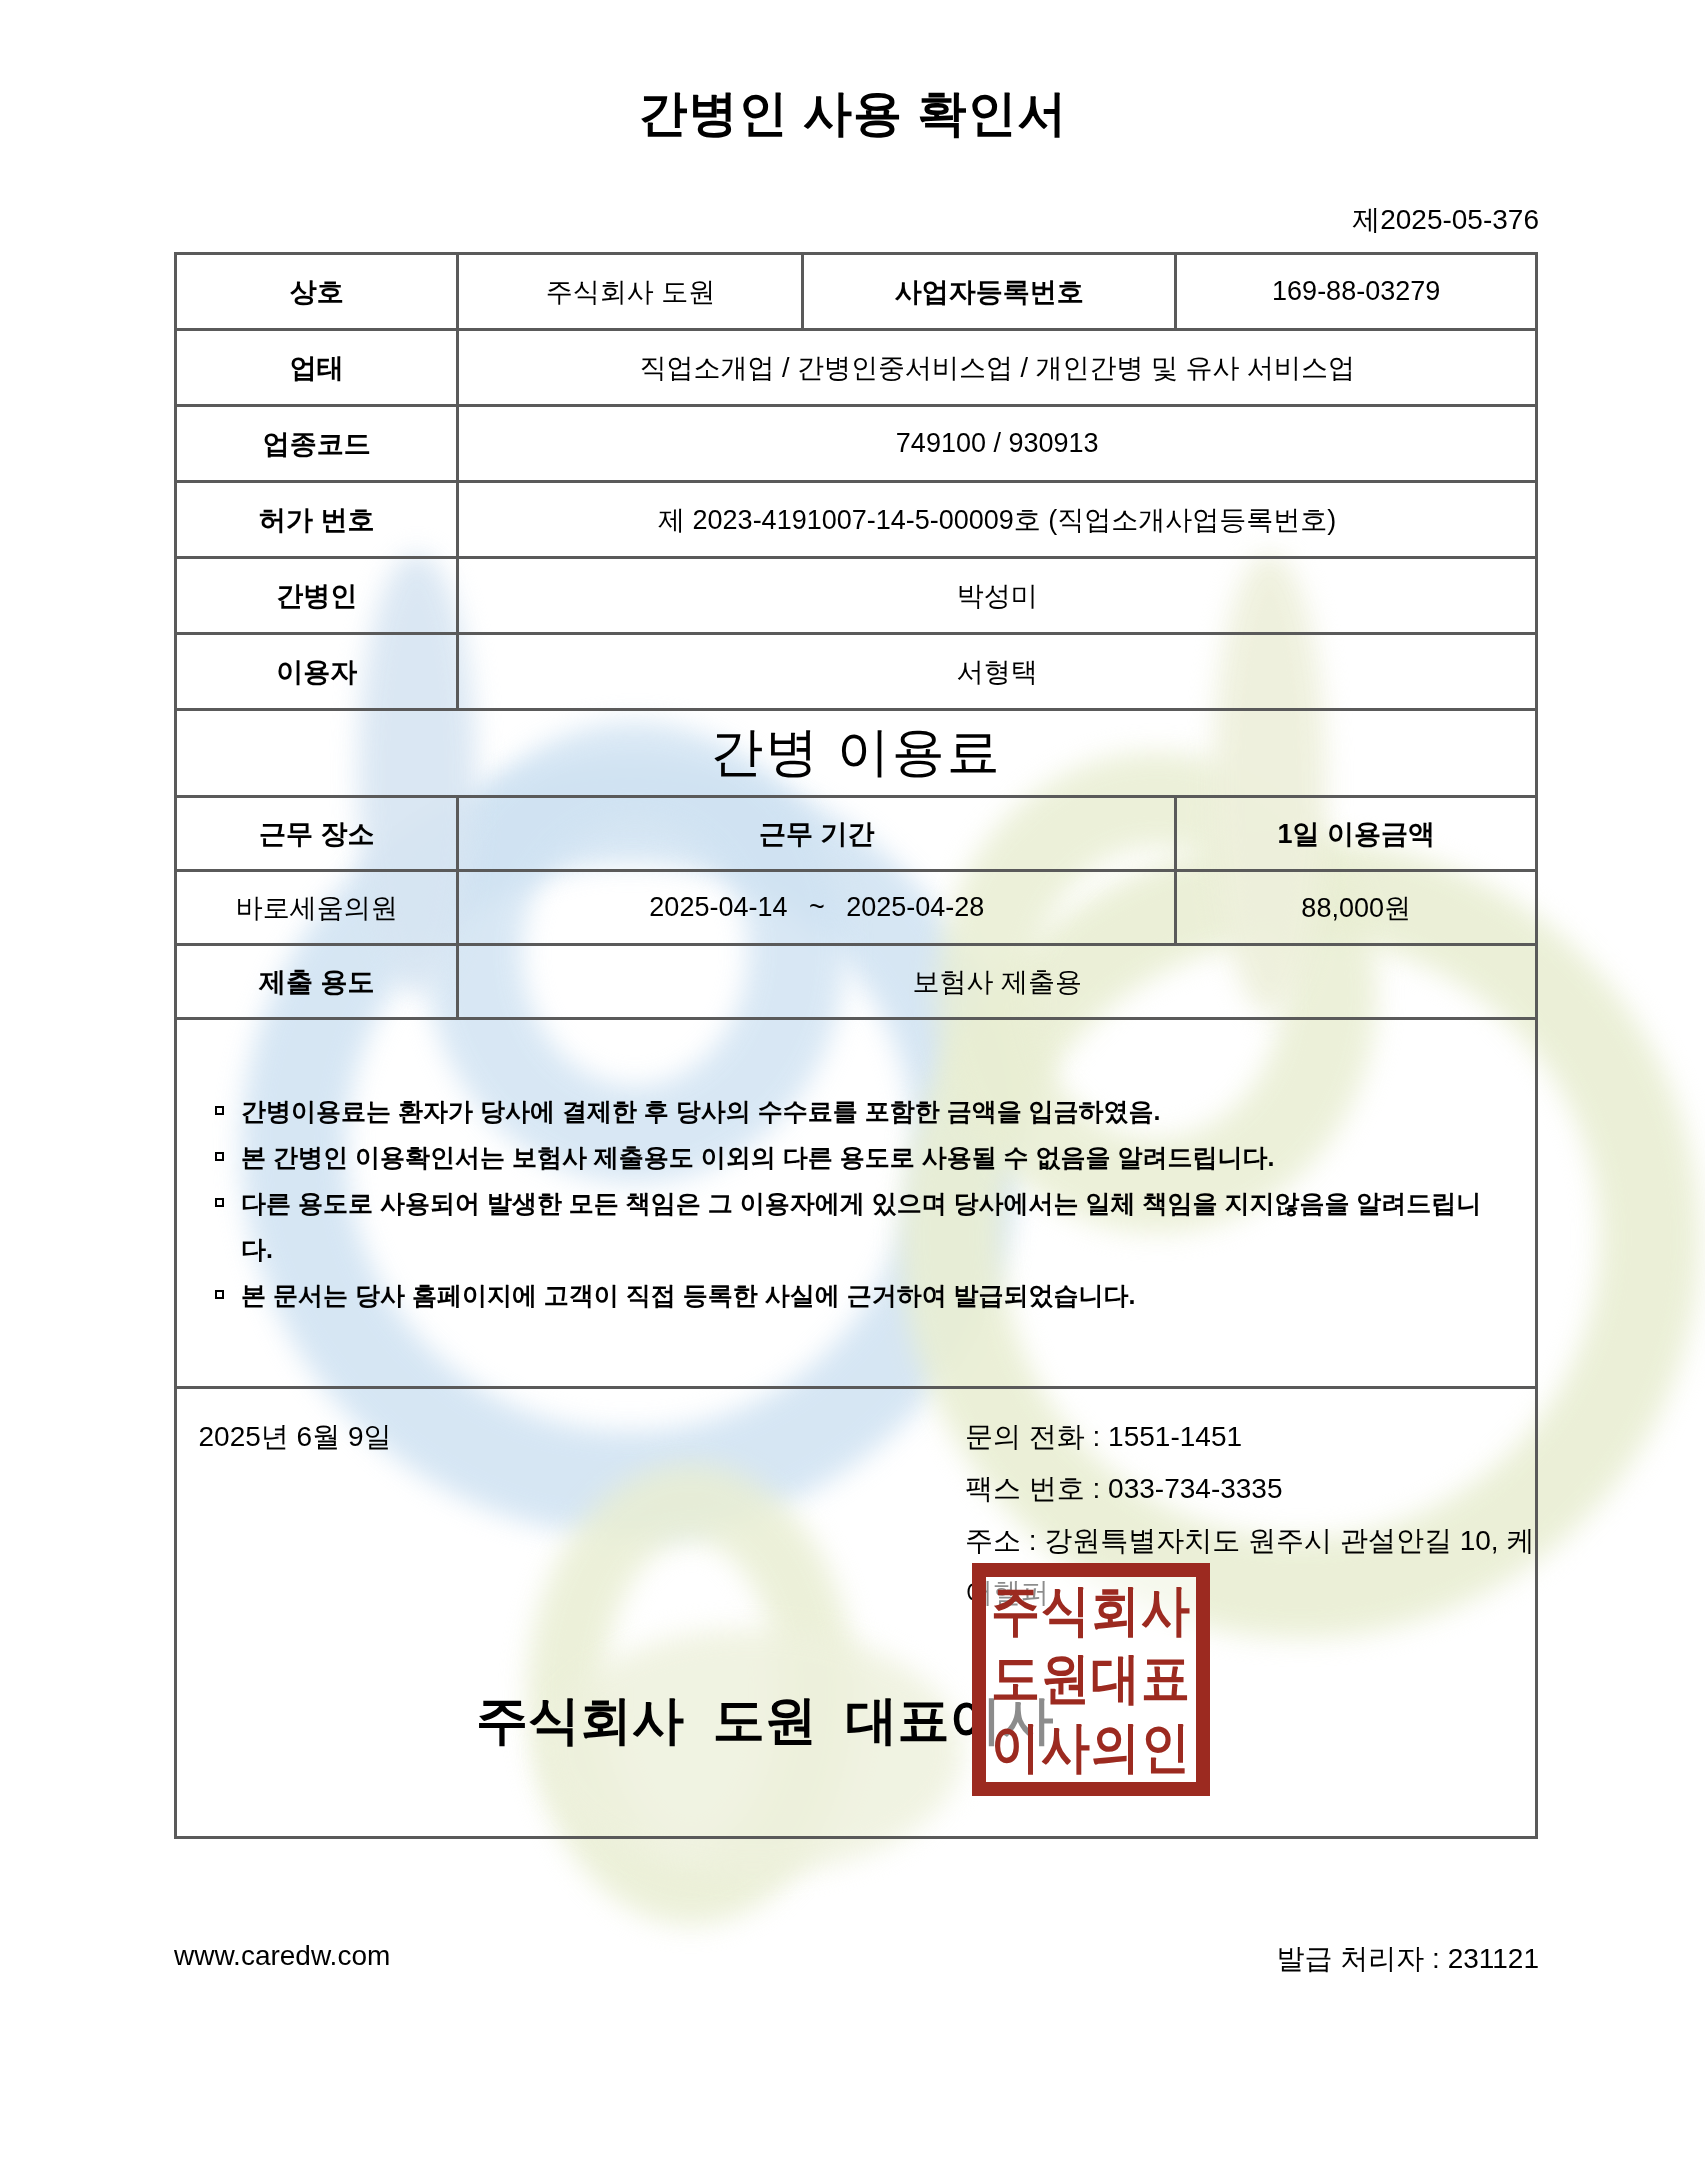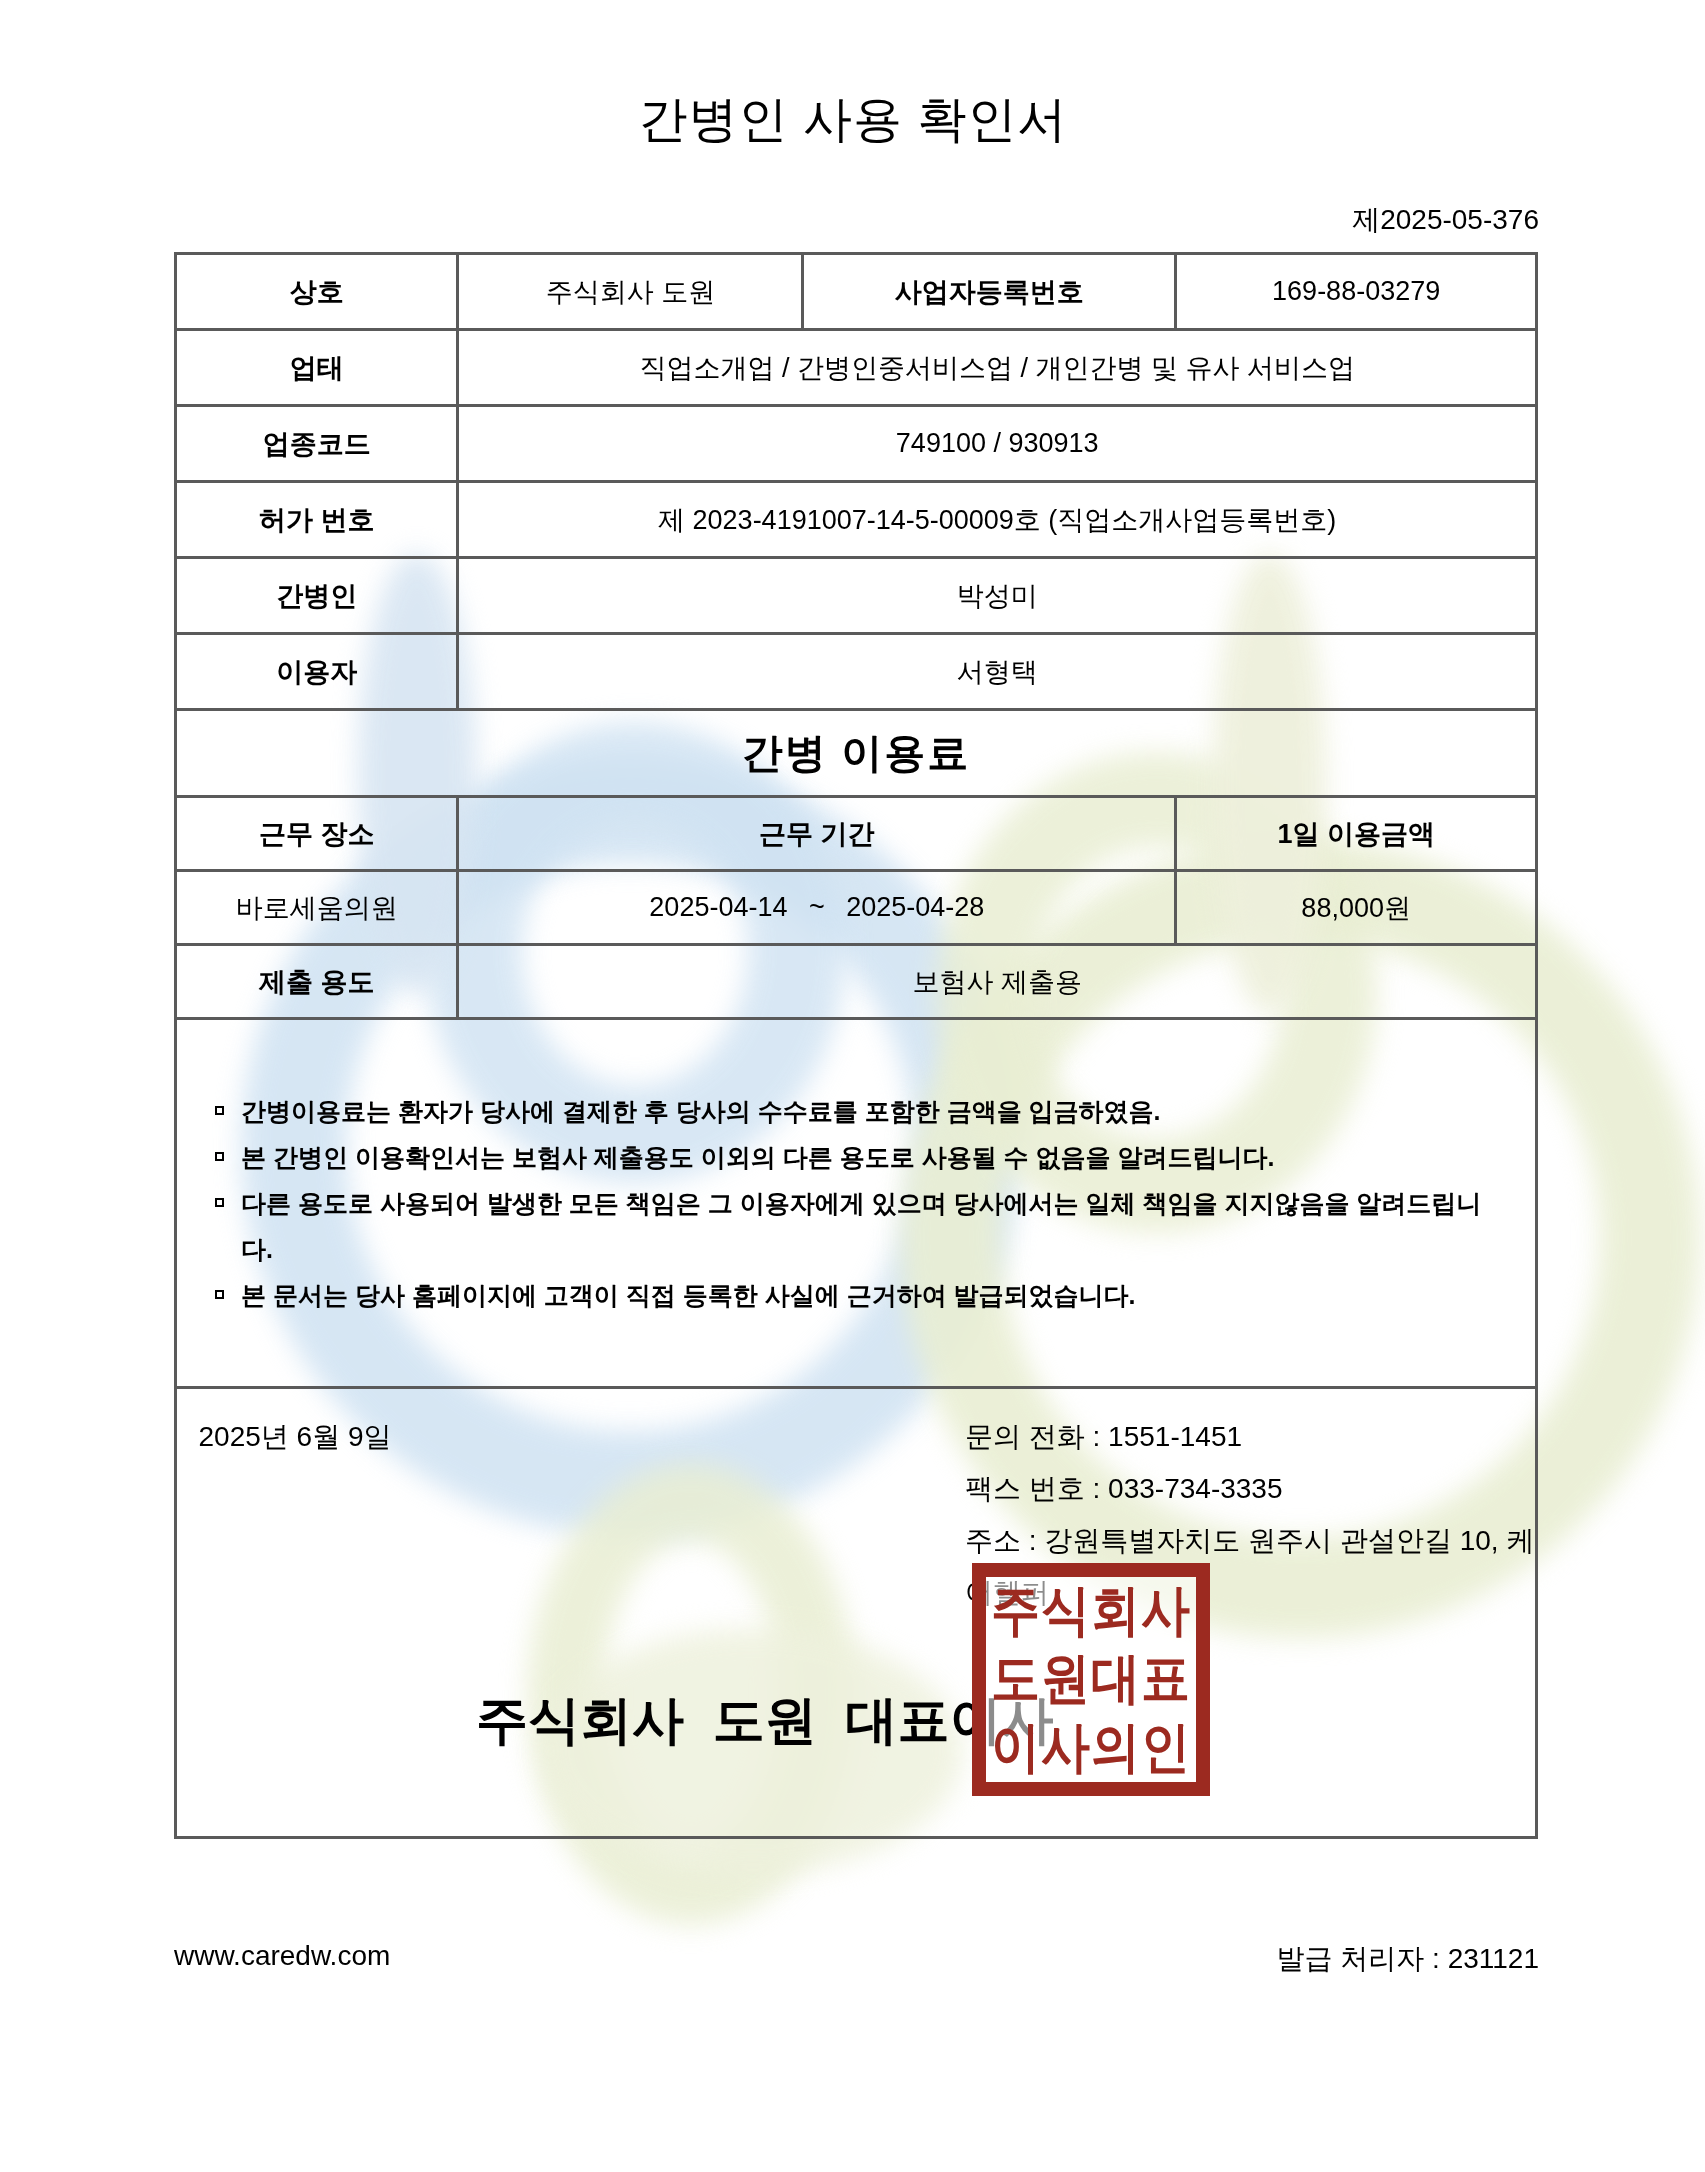--- a/index.html
+++ b/index.html
@@ -44,22 +44,22 @@
     left: 527px; top: 1464px; width: 328px; height: 461px;
     border: 77px solid #e9eed3; border-radius: 50%; opacity: .85;
   }
   .wm-dome-green {
     left: 543px; top: 1628px; width: 420px; height: 246px;
     background: #eef1dd; border-radius: 50%; opacity: .85;
   }
 
   
   .doc-title {
-    position: absolute; left: 0; top: 87px; width: 100%;
-    text-align: center; font-size: 49px; font-weight: normal; letter-spacing: 1px;
+    position: absolute; left: 0; top: 81px; width: 100%;
+    text-align: center; font-size: 49px; font-weight: bold; letter-spacing: 1px;
     z-index: 2;
   }
   .doc-number {
     position: absolute; right: 167px; top: 201px;
     font-size: 28px; font-weight: normal; z-index: 2;
   }
 
   
   table.main {
     position: absolute; left: 174px; top: 252px; width: 1364px;
@@ -69,21 +69,21 @@
   table.main td {
     border: 3.6px solid #5a5a5a;
     text-align: center; vertical-align: middle;
     font-size: 27px; padding: 0;
     background: transparent;
   }
   td.lbl { font-weight: bold; }
   tr.r-info td { height: 76px; }
   tr.r-heading td { height: 87px; }
   tr.r-fee td { height: 74px; }
-  .fee-heading { font-size: 41px; font-weight: bold; letter-spacing: 2px; }
+  .fee-heading { font-size: 53px; font-weight: normal; letter-spacing: 2px; }
   .tilde { display: inline-block; margin: 0 21.5px; }
 
   
   td.notes-cell { height: 369px; vertical-align: middle; }
   .notes { text-align: left; padding: 0 33px 0 38px; }
   .note-line {
     display: flex; align-items: baseline;
     font-size: 25px; font-weight: bold; line-height: 46px;
   }
   .bullet {

